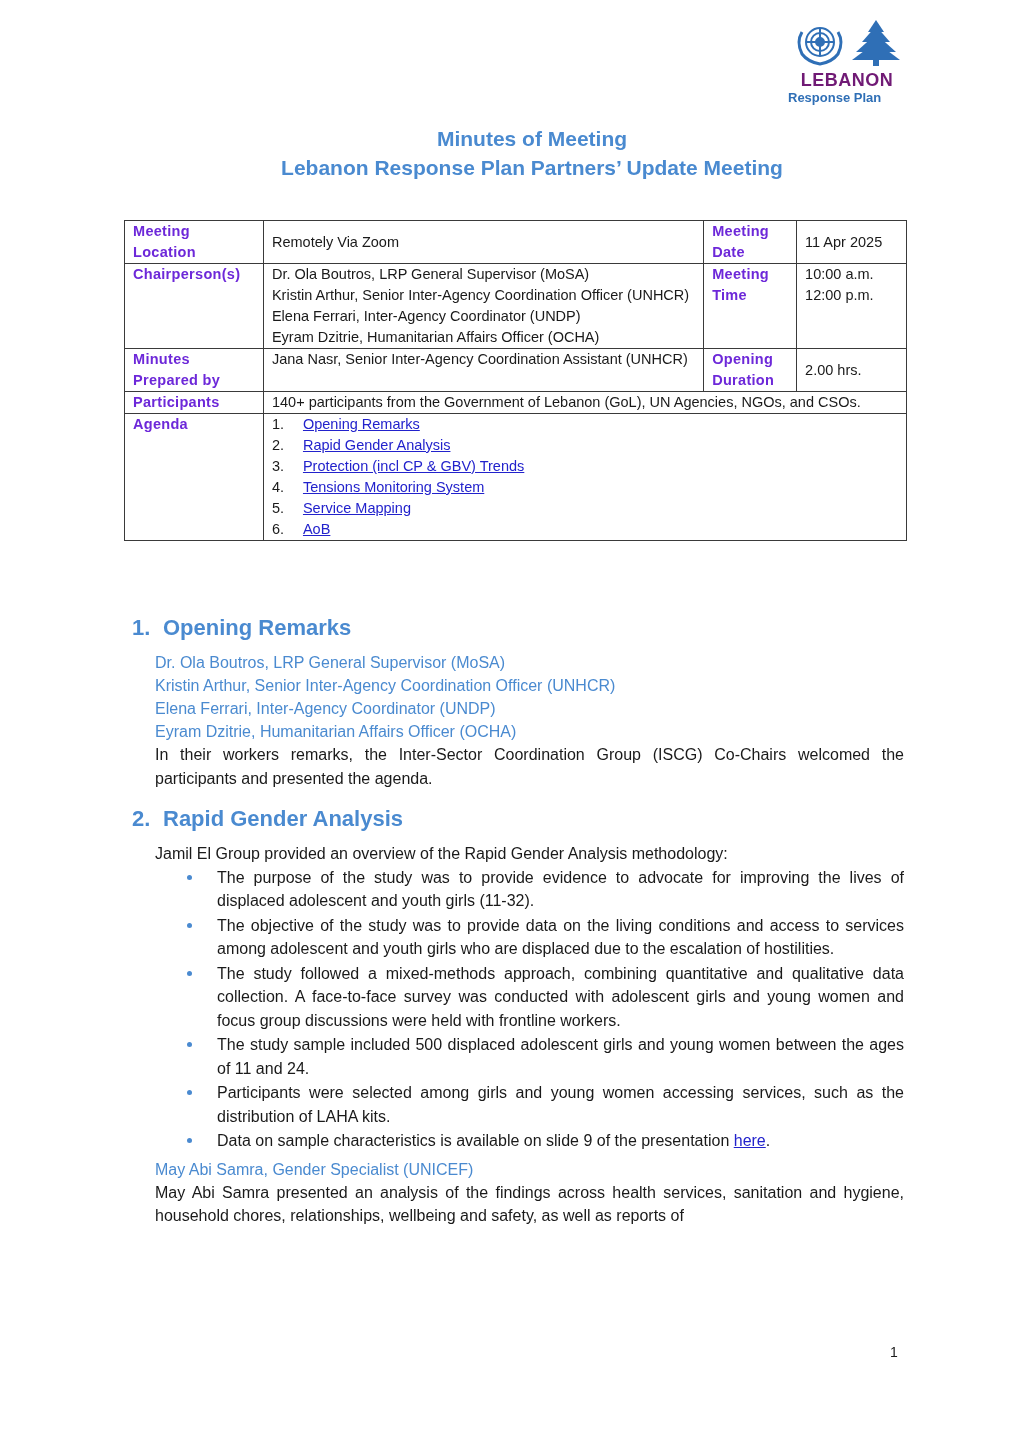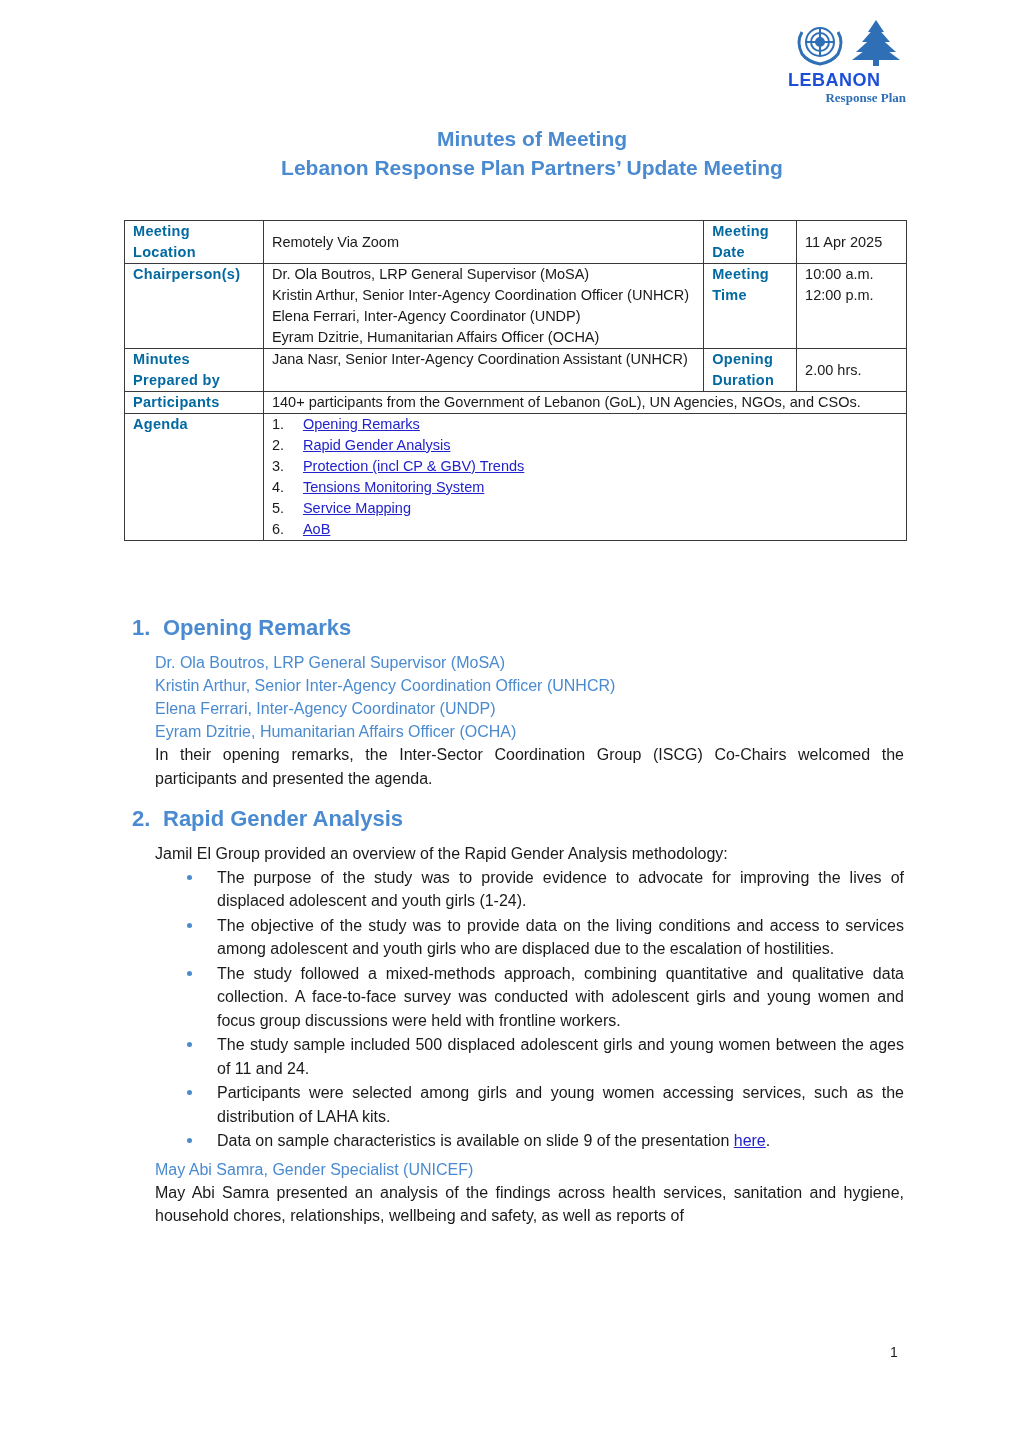--- a/index.html
+++ b/index.html
@@ -1,29 +1,29 @@
 <!DOCTYPE html>
 <html><head>
 <meta charset="utf-8">
 <style>
   html, body { margin: 0; padding: 0; background: #ffffff; }
   body { width: 1024px; height: 1449px; position: relative; overflow: hidden;
          font-family: "Liberation Sans", "DejaVu Sans", sans-serif; color: #1a1a1a; }
   .logo { position: absolute; left: 788px; top: 18px; width: 118px; height: 92px; }
   .logo svg { display: block; }
-  .logo-text1 { position: absolute; left: 0; top: 52px; width: 118px; text-align: left;
-                font-weight: bold; font-size: 18px; letter-spacing: 0.5px; color: #1d4ed8; line-height: 20px; }
-  .logo-text2 { position: absolute; left: 0; top: 72px; width: 118px; text-align: right;
-                font-weight: bold; font-size: 13px; color: #2f6fb6; line-height: 16px; font-family: Liberation Serif, serif; }
+  .logo-text1 { position: absolute; left: 0; top: 52px; width: 118px; text-align: center;
+                font-weight: bold; font-size: 18px; letter-spacing: 0.5px; color: #701a75; line-height: 20px; }
+  .logo-text2 { position: absolute; left: 0; top: 72px; width: 118px; text-align: left;
+                font-weight: bold; font-size: 13px; color: #2f6fb6; line-height: 16px; }
   .title { position: absolute; left: 0; top: 124px; width: 1024px; text-align: center;
            color: #4a8ad0; font-weight: bold; font-size: 21px; line-height: 29px; margin-left: 20px; }
   table.meta { position: absolute; left: 124px; top: 220px; width: 783px; border-collapse: collapse;
                font-size: 14.5px; line-height: 21px; }
   table.meta td { border: 1.5px solid #3a3a3a; vertical-align: top; padding: 0 8px; }
-  td.lbl { color: #0369a1; font-weight: bold; letter-spacing: 0.3px; }
+  td.lbl { color: #6d28d9; font-weight: bold; letter-spacing: 0.3px; }
   td.mid { vertical-align: middle !important; }
   .agenda-list { margin: 0; padding: 0; list-style: none; }
   .agenda-list li { display: flex; line-height: 21px; }
   .agenda-list .num { width: 31px; flex: none; }
   a.lnk { color: #2222cc; text-decoration: underline; }
   .sec { position: absolute; left: 124px; width: 780px; }
   .sec h2 { margin: 8px; font-size: 22px; font-weight: bold; color: #4a8ad0; line-height: 30px; }
   .sec h2 .n { display: inline-block; width: 31px; }
   .speaker { color: #4a8ad0; font-size: 16px; line-height: 23px; padding-left: 31px; }
   .para { font-size: 16px; line-height: 23.5px; padding-left: 31px; text-align: justify; }
@@ -134,28 +134,28 @@
   </tr>
 </tbody>
   </table>
 
 <div class="sec" id="s1" style="top:605px">
   <h2><span class="n">1.</span><span>Opening Remarks</span></h2>
   <div class="speaker">Dr. Ola Boutros, LRP General Supervisor (MoSA)</div>
   <div class="speaker">Kristin Arthur, Senior Inter-Agency Coordination Officer (UNHCR)</div>
   <div class="speaker">Elena Ferrari, Inter-Agency Coordinator (UNDP)</div>
   <div class="speaker">Eyram Dzitrie, Humanitarian Affairs Officer (OCHA)</div>
-  <div class="para">In their opening remarks, the Inter-Sector Coordination Group (ISCG) Co-Chairs welcomed the participants and presented the agenda.</div>
+  <div class="para">In their workers remarks, the Inter-Sector Coordination Group (ISCG) Co-Chairs welcomed the participants and presented the agenda.</div>
 </div>
 
 <div class="sec" id="s2" style="top:796px">
   <h2><span class="n">2.</span><span>Rapid Gender Analysis</span></h2>
   <div class="para">Jamil El Group provided an overview of the Rapid Gender Analysis methodology:</div>
   <ul class="bul">
-    <li><span class="dot"></span><span>The purpose of the study was to provide evidence to advocate for improving the lives of displaced adolescent and youth girls (1-24).</span></li>
+    <li><span class="dot"></span><span>The purpose of the study was to provide evidence to advocate for improving the lives of displaced adolescent and youth girls (11-32).</span></li>
     <li><span class="dot"></span><span>The objective of the study was to provide data on the living conditions and access to services among adolescent and youth girls who are displaced due to the escalation of hostilities.</span></li>
     <li><span class="dot"></span><span>The study followed a mixed-methods approach, combining quantitative and qualitative data collection. A face-to-face survey was conducted with adolescent girls and young women and focus group discussions were held with frontline workers.</span></li>
     <li><span class="dot"></span><span>The study sample included 500 displaced adolescent girls and young women between the ages of 11 and 24.</span></li>
     <li><span class="dot"></span><span>Participants were selected among girls and young women accessing services, such as the distribution of LAHA kits.</span></li>
     <li><span class="dot"></span><span>Data on sample characteristics is available on slide 9 of the presentation </span><a class="lnk" href="#">here</a><span>.</span></li>
   </ul>
   <div class="speaker" style="margin-top:5px">May Abi Samra, Gender Specialist (UNICEF)</div>
   <div class="para">May Abi Samra presented an analysis of the findings across health services, sanitation and hygiene, household chores, relationships, wellbeing and safety, as well as reports of</div>
 </div>
 

